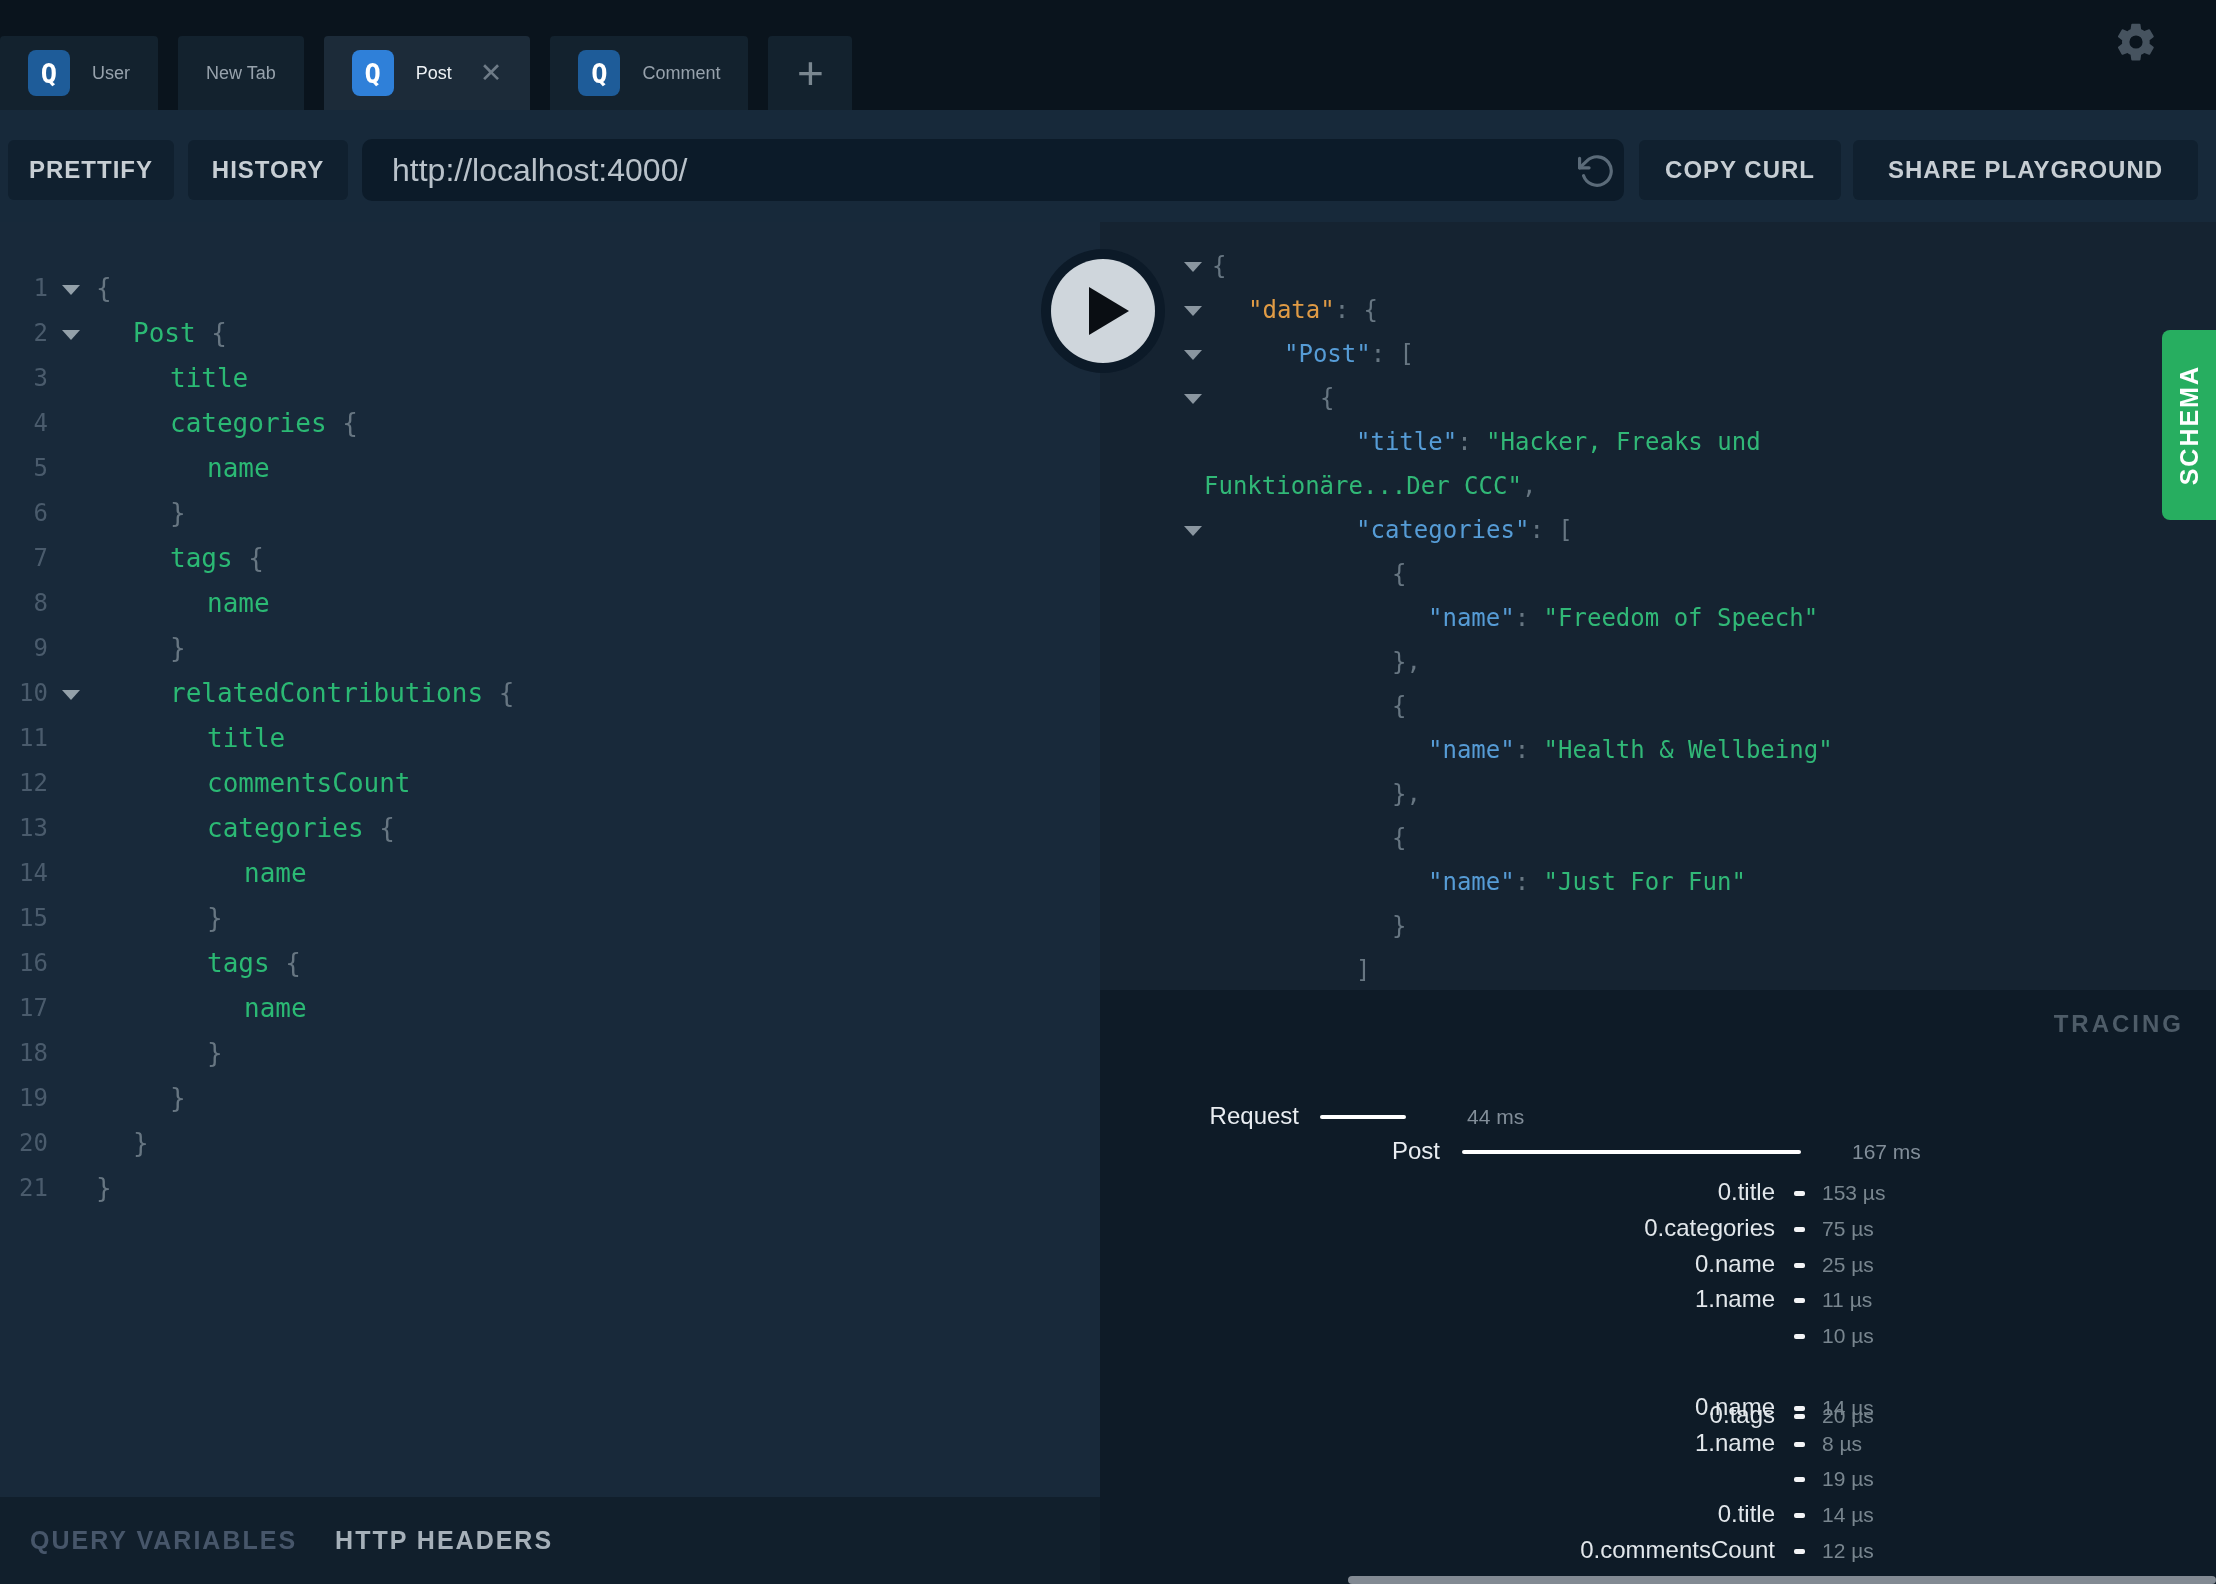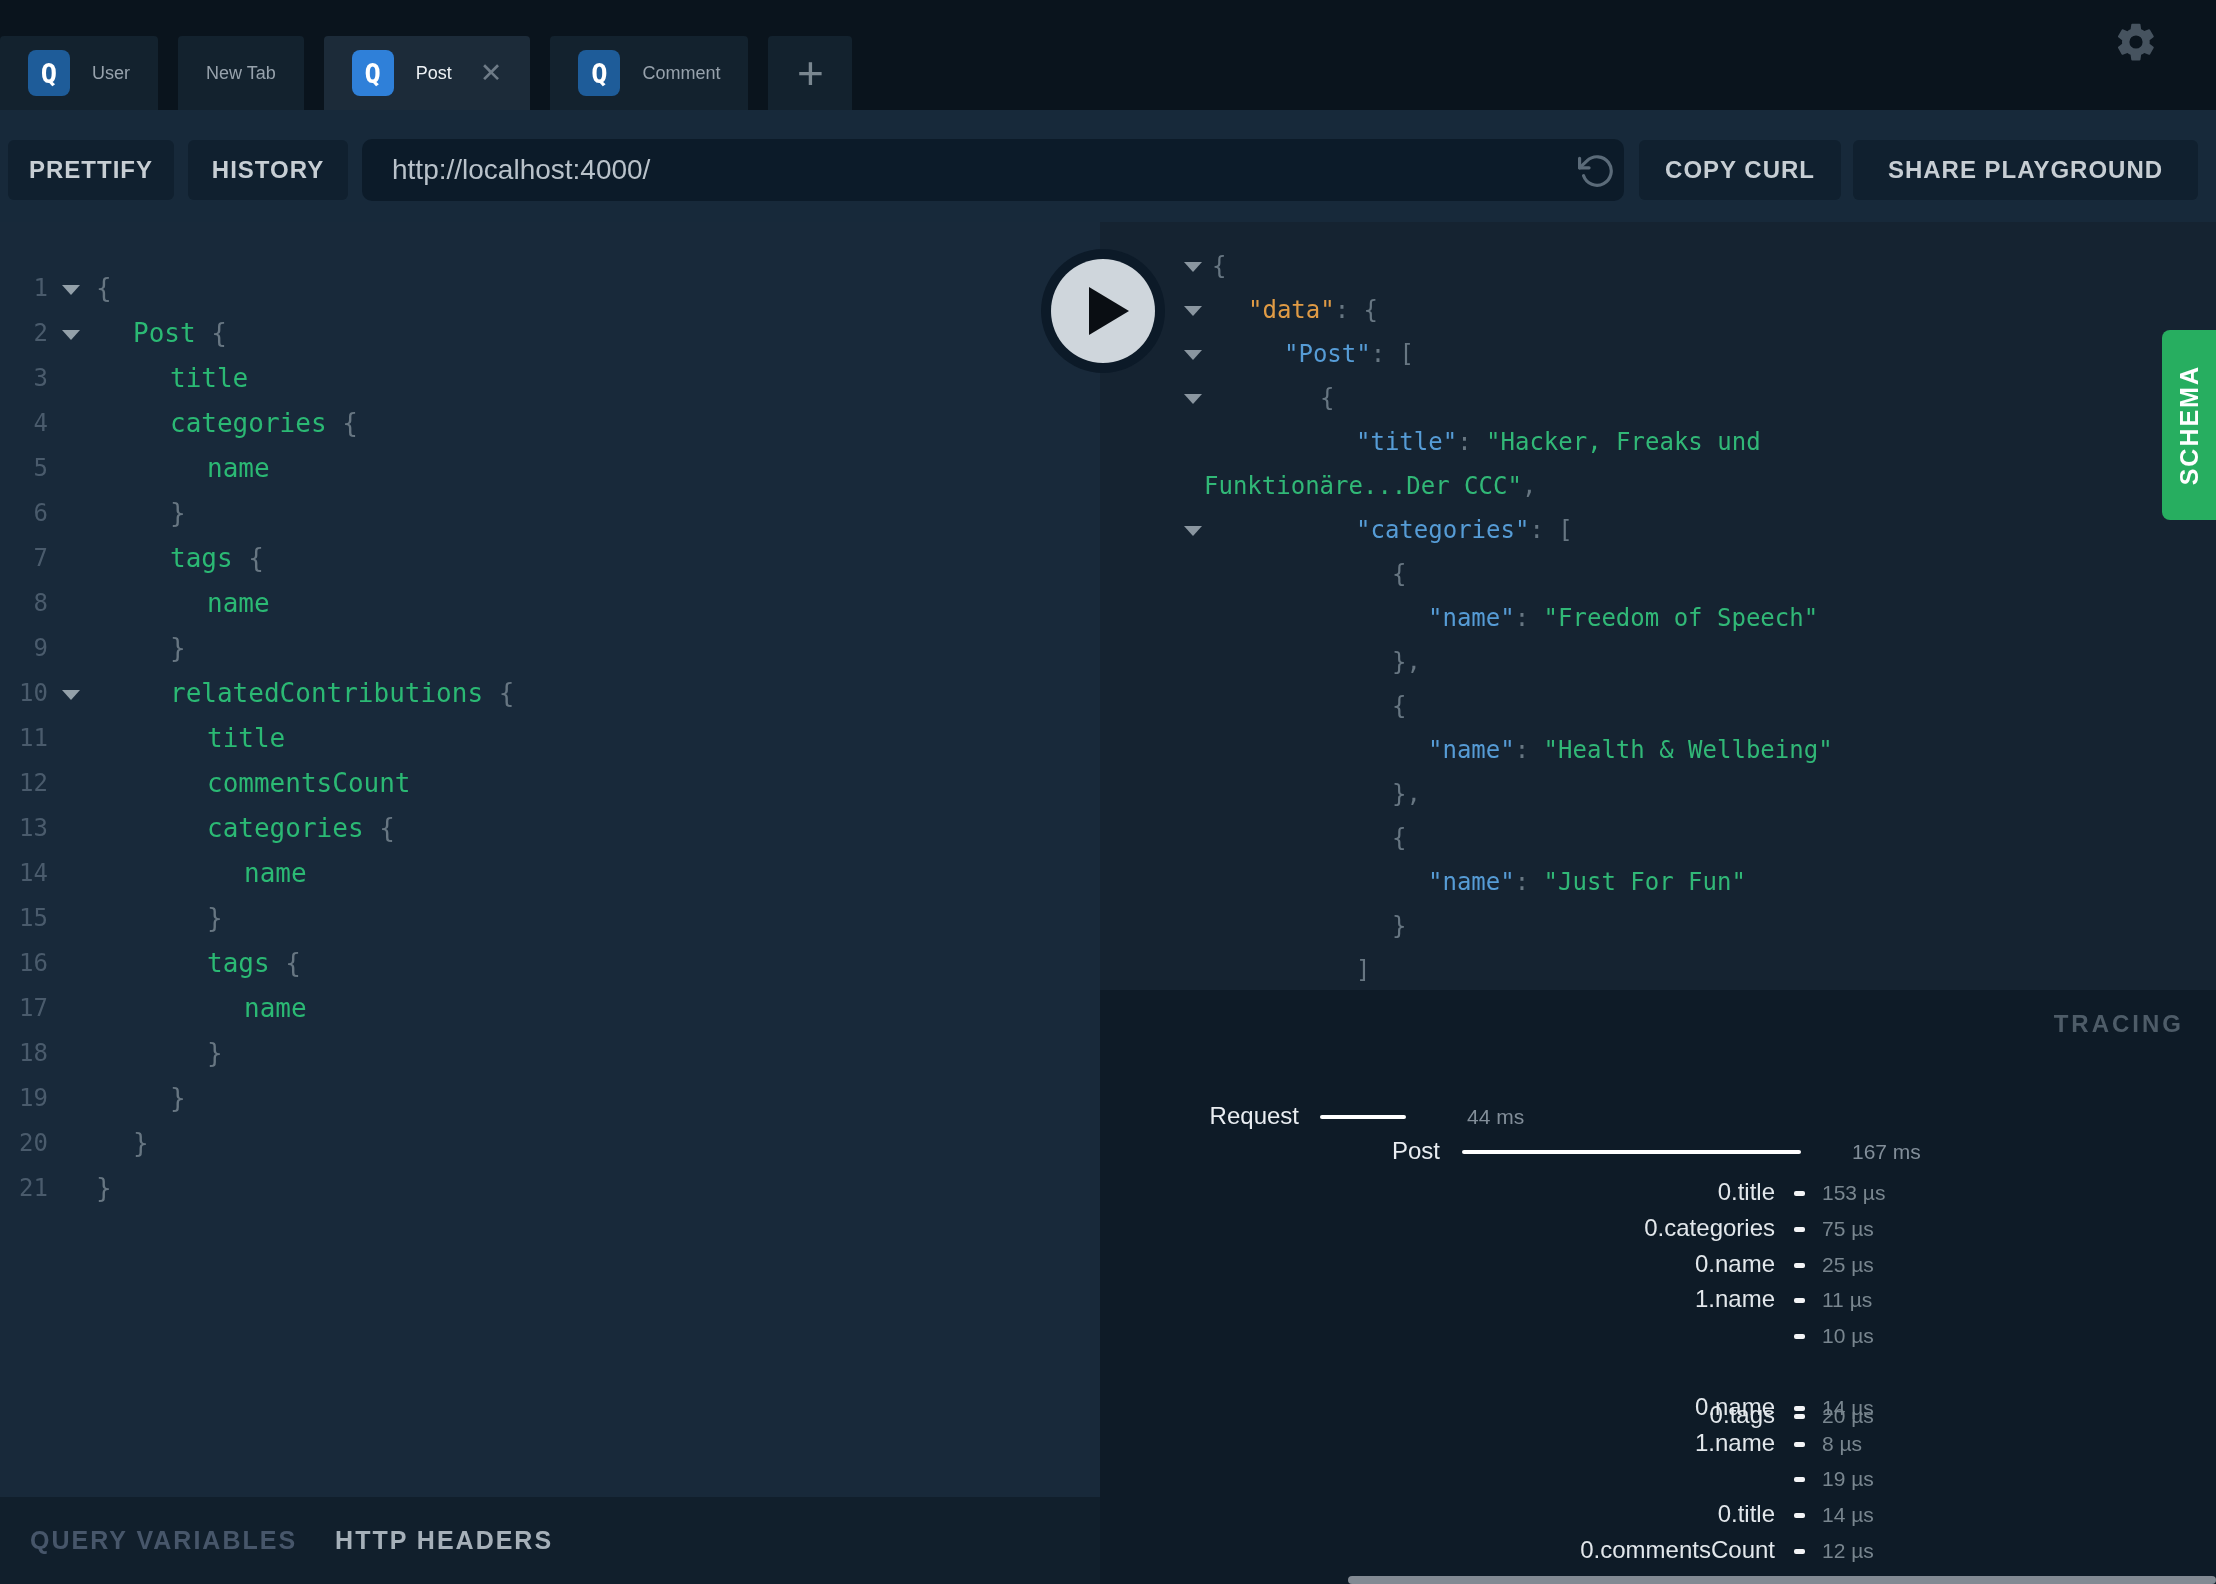--- a/index.html
+++ b/index.html
@@ -26,21 +26,21 @@
 
   
   #toolbar{position:absolute;left:0;top:110px;width:2216px;height:112px;background:#17293A;text-align:center;}
   .tbtn{position:absolute;top:30px;height:60px;background:#10202F;border-radius:6px;
        color:#C7CED4;font-size:24px;font-weight:600;letter-spacing:1px;
        display:flex;align-items:center;justify-content:center;cursor:pointer;white-space:nowrap;}
   #btn-prettify{left:8px;width:166px;}
   #btn-history{left:188px;width:160px;}
   #url-box{position:absolute;left:362px;top:29px;width:1262px;height:62px;background:#0C1B29;
        border-radius:10px;display:flex;align-items:center;padding:0 30px;box-sizing:border-box;}
-  #url-text{font-size:28px;color:#B9C2CA;}
+  #url-text{font-size:32px;color:#B9C2CA;}
   #reset-icon{position:absolute;left:1578px;top:42px;}
   #btn-copycurl{left:1639px;width:202px;}
   #btn-share{left:1853px;width:345px;}
 
   
   #editor-pane{position:absolute;left:0;top:222px;width:1100px;height:1275px;
        background:#18293A;overflow:hidden;}
   .q-row{position:absolute;left:0;right:0;height:45px;line-height:45px;
        font-family:"DejaVu Sans Mono",monospace;font-size:26px;}
   .q-num{position:absolute;left:0;width:48px;text-align:right;color:#4A5B6C;font-size:24px;}

